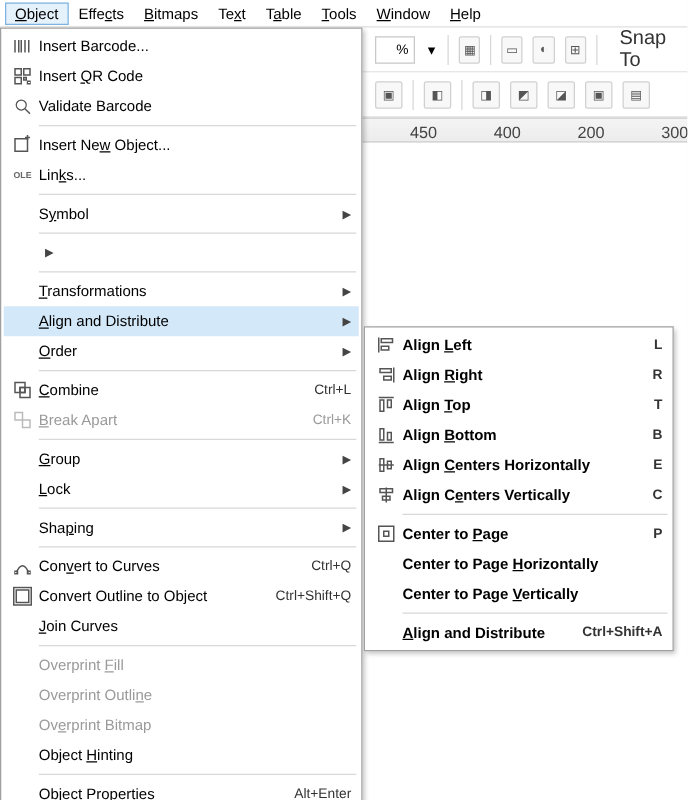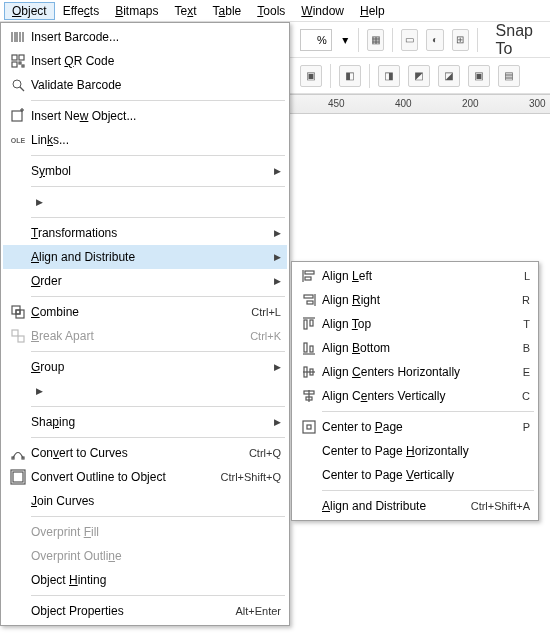--- a/index.html
+++ b/index.html
@@ -59,21 +59,21 @@
   .zoom-dd { width:14px; display:inline-flex; align-items:center; justify-content:center; }
 
   
   .ruler {
     position:absolute; top: 94px; left:280px; right:0; height:20px;
     background: linear-gradient(#f4f4f4,#ececec);
     border-top:1px solid #ccc; border-bottom:1px solid #ccc;
     z-index:1;
   }
   .ruler-ticks { position:absolute; inset:0; }
-  .ruler-label { position:absolute; top:3px; font-size:10px; color:#444; }
+  .ruler-label { position:absolute; top:3px; font-size:13px; color:#444; }
   .canvas-area {
     position:absolute; top:114px; left:280px; right:0; bottom:0;
     background:#fff; z-index:0;
   }
 
   
   .menu {
     position: absolute;
     left: 0px; top: 22px;
     width: 290px;
@@ -107,20 +107,21 @@
   
   .submenu {
     position: absolute;
     left: 291px; top: 261px;
     width: 248px;
     background: #fff;
     border: 1px solid #a0a0a0;
     box-shadow: 2px 2px 4px rgba(0,0,0,0.25);
     padding: 2px 2px;
     z-index: 11;
+    font-weight: bold;
   }
   .submenu .menu-row { height: 24px; }
 
   
   .ico-svg { width:16px; height:16px; }
   .ico-svg line, .ico-svg rect, .ico-svg path {
     stroke:#555; stroke-width:1.2; fill:none;
   }
   .disabled .ico-svg line, .disabled .ico-svg rect, .disabled .ico-svg path { stroke:#bbb; }
 
@@ -288,20 +289,21 @@
 
   <div class="menu-sep"></div>
 
   <div class="menu-row">
     <span class="mi-icon"></span>
     <span class="mi-label"><span class="u">G</span>roup</span>
     <span class="mi-arrow">▶</span>
   </div>
   <div class="menu-row">
     <span class="mi-icon"></span>
+    <span class="mi-label"><span class="u">L</span>ock</span>
     <span class="mi-arrow">▶</span>
   </div>
 
   <div class="menu-sep"></div>
 
   <div class="menu-row">
     <span class="mi-icon"></span>
     <span class="mi-label">Sha<span class="u">p</span>ing</span>
     <span class="mi-arrow">▶</span>
   </div>
@@ -337,20 +339,24 @@
   <div class="menu-sep"></div>
 
   <div class="menu-row disabled">
     <span class="mi-icon"></span>
     <span class="mi-label">Overprint <span class="u">F</span>ill</span>
   </div>
   <div class="menu-row disabled">
     <span class="mi-icon"></span>
     <span class="mi-label">Overprint Outli<span class="u">n</span>e</span>
   </div>
+  <div class="menu-row disabled">
+    <span class="mi-icon"></span>
+    <span class="mi-label">Ov<span class="u">e</span>rprint Bitmap</span>
+  </div>
   <div class="menu-row">
     <span class="mi-icon"></span>
     <span class="mi-label">Object <span class="u">H</span>inting</span>
   </div>
 
   <div class="menu-sep"></div>
 
   <div class="menu-row">
     <span class="mi-icon"></span>
     <span class="mi-label">Object Properties</span>

